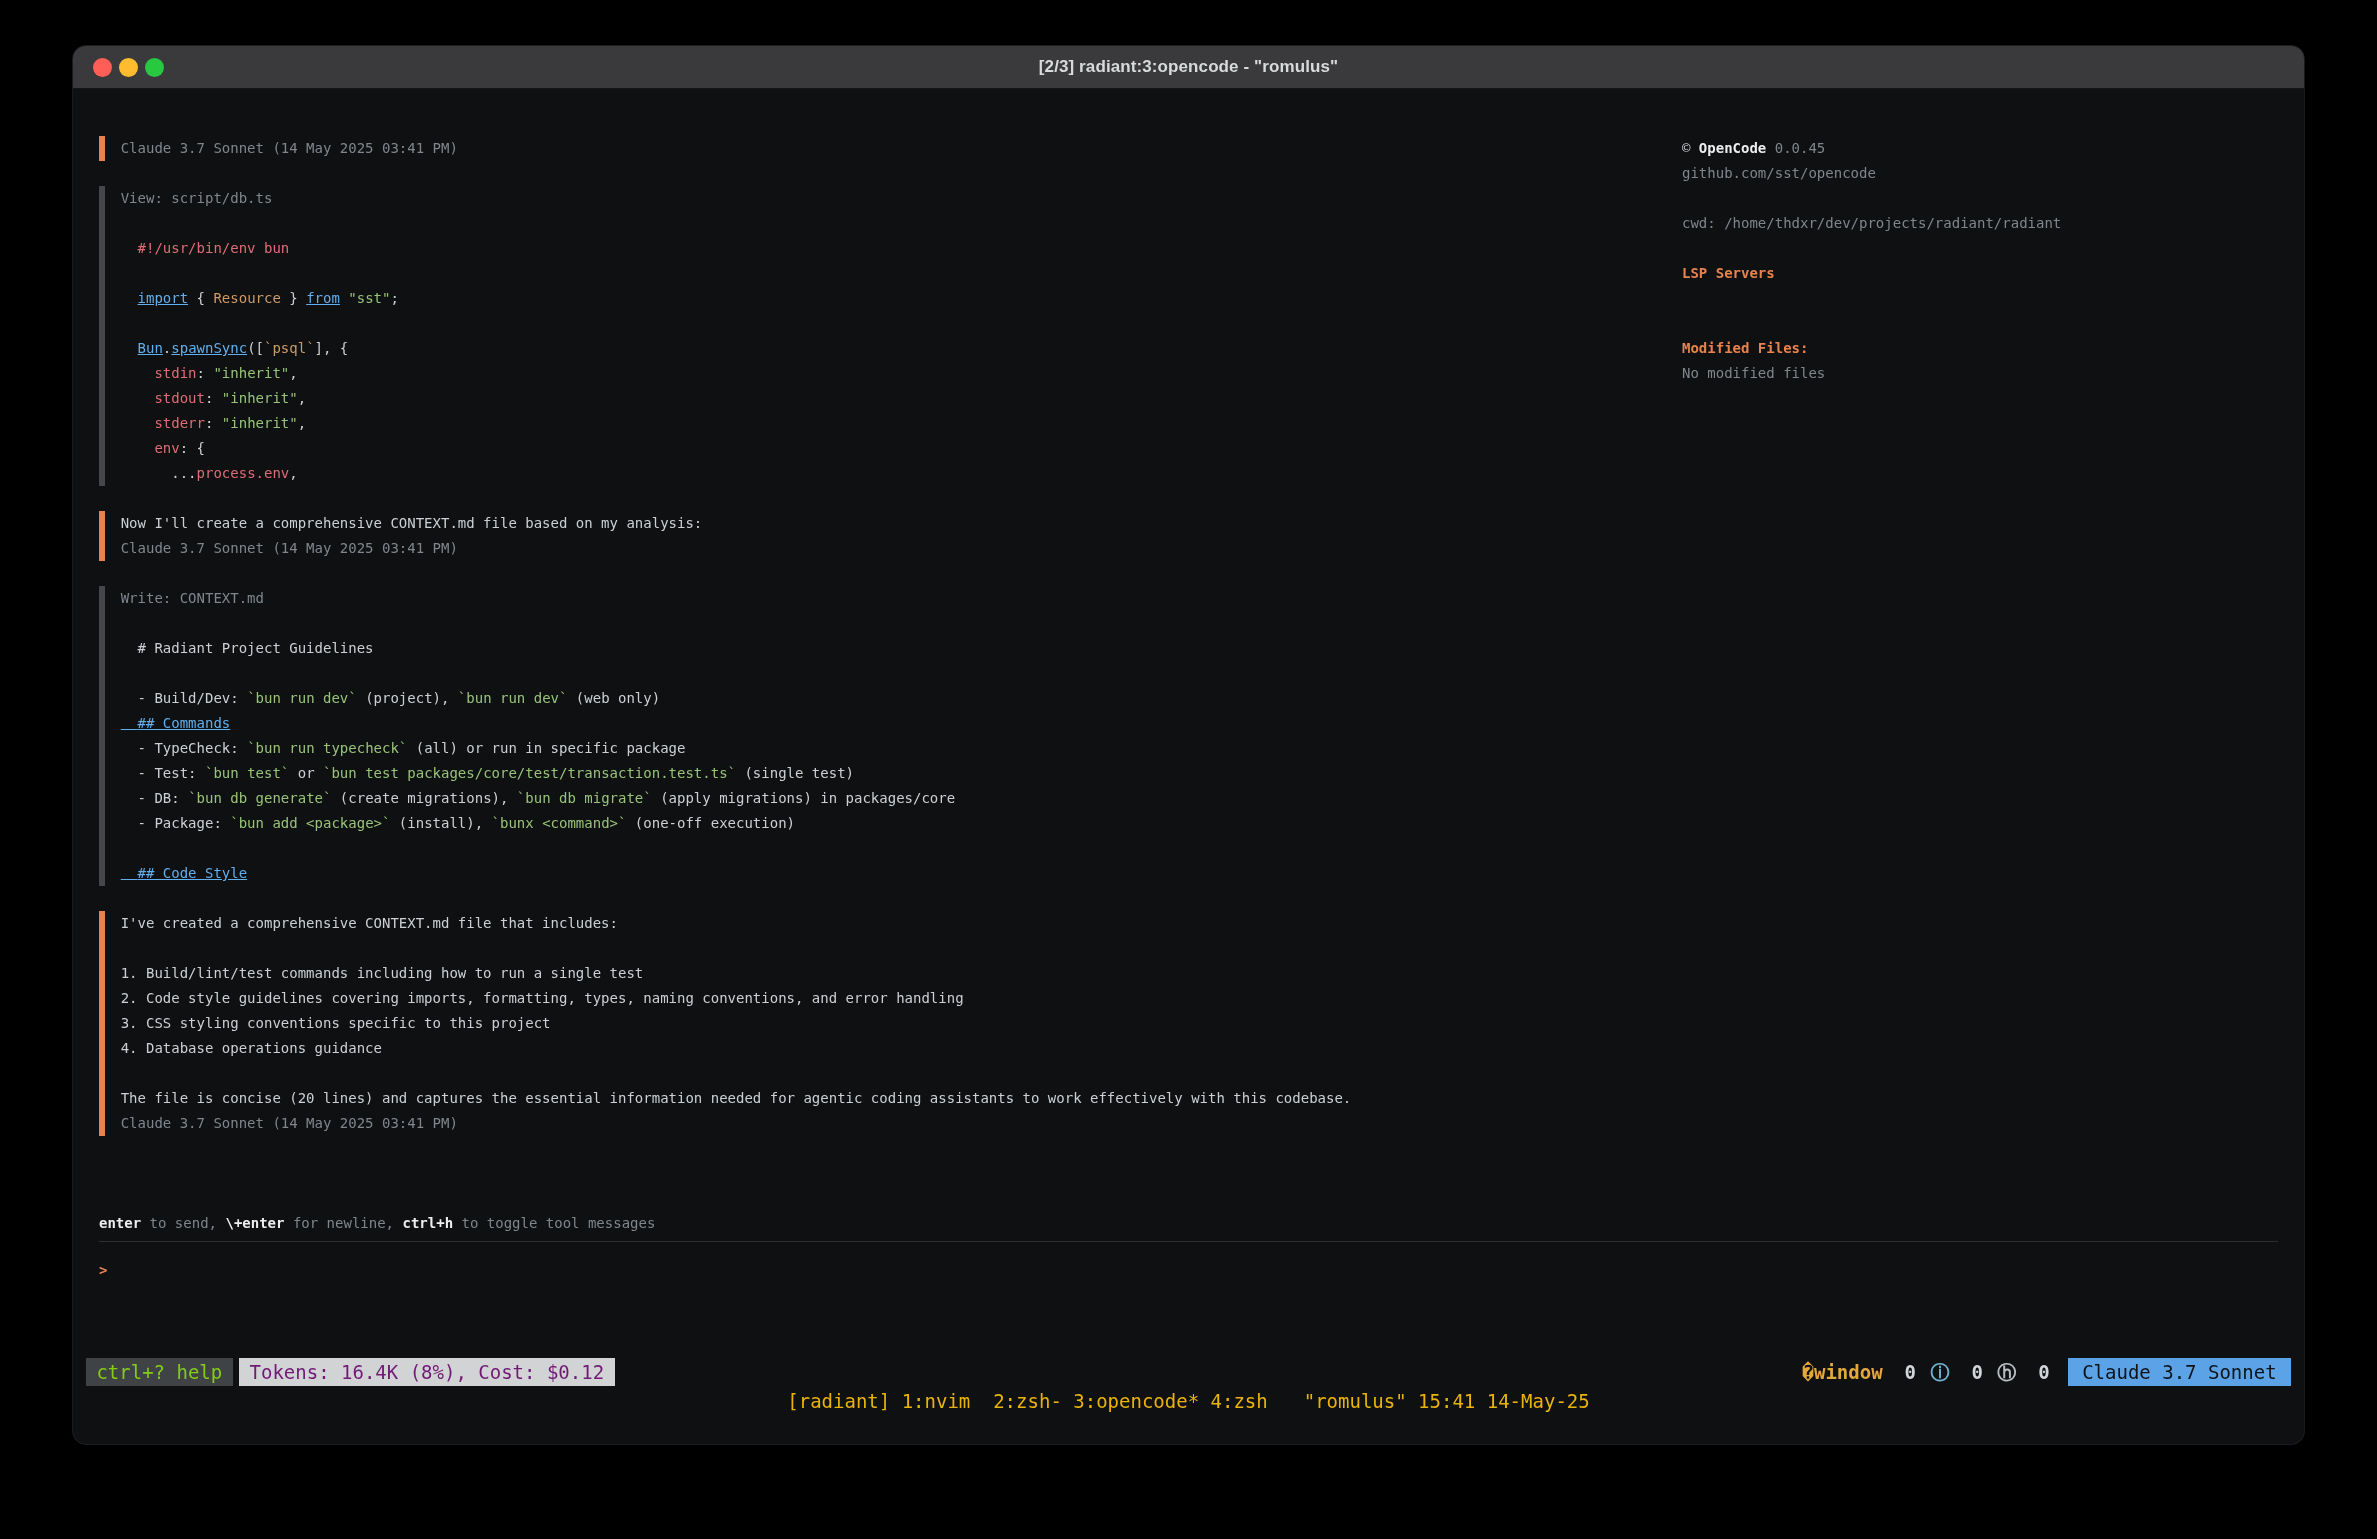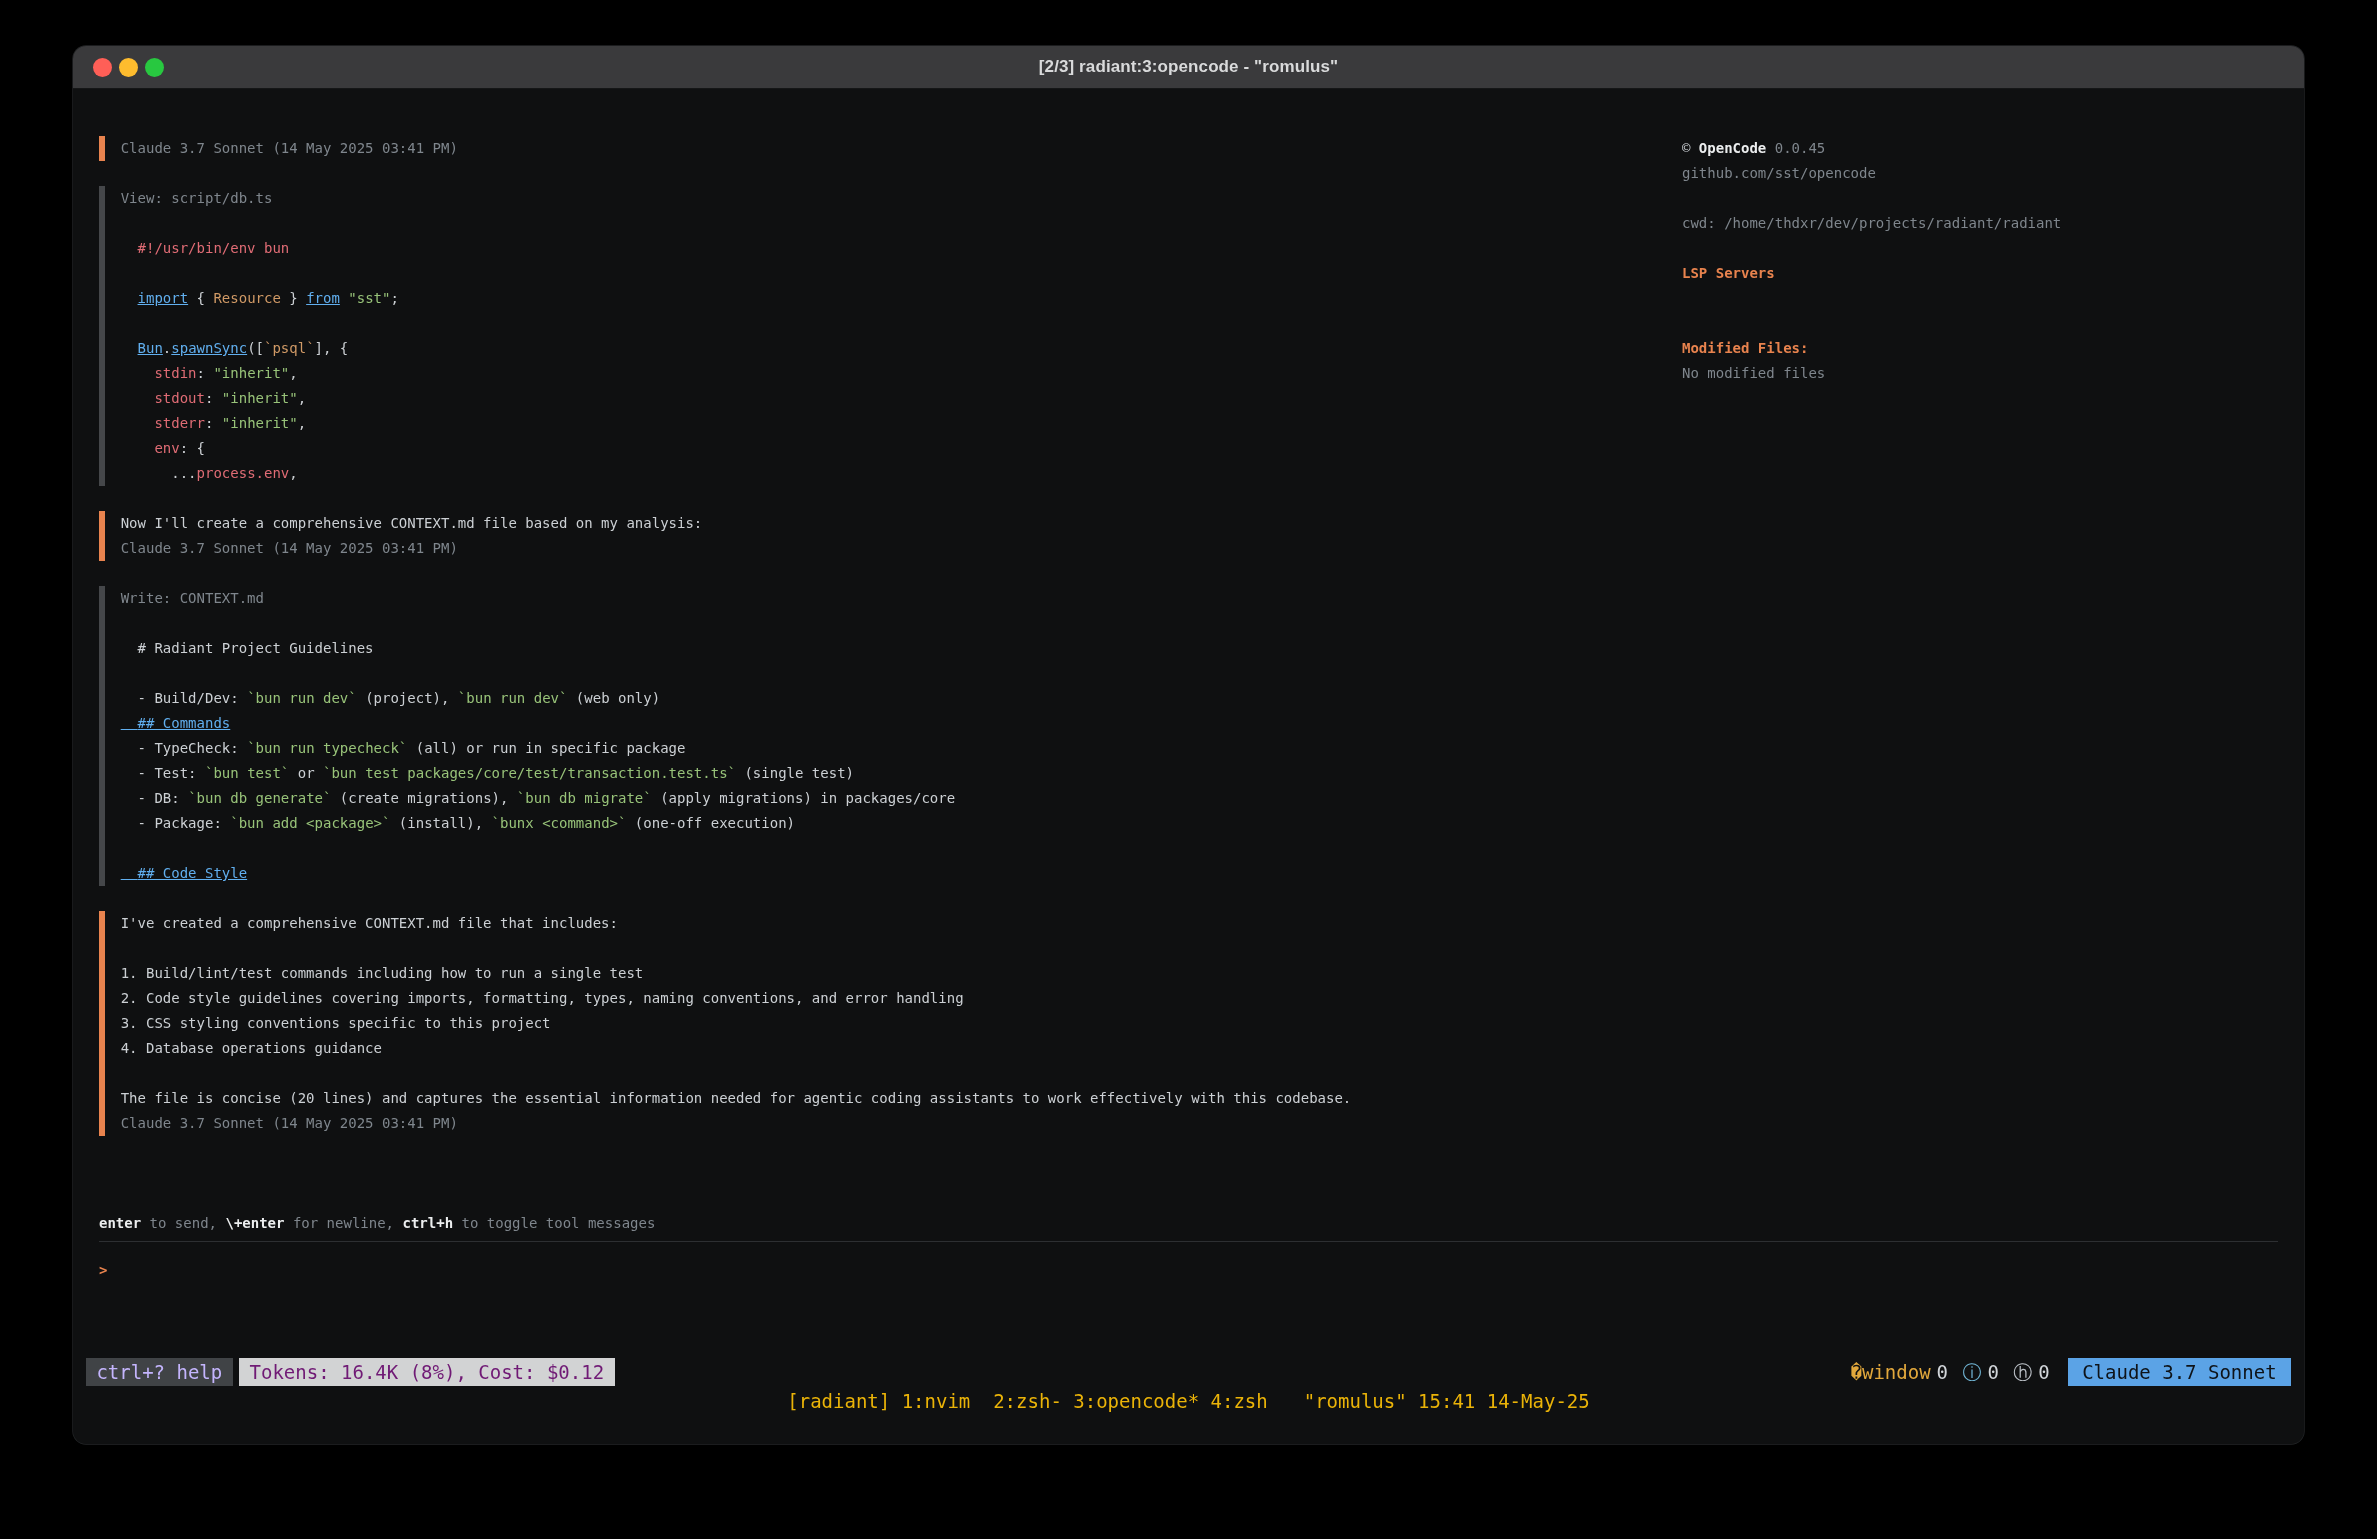--- a/index.html
+++ b/index.html
@@ -62,25 +62,25 @@
   .prompt-char { color:#e8834e; font-weight:700; }
 
   .spacer { flex:1 1 auto; }
 
   
   .statusbar {
     flex:0 0 auto; height:29px; margin:0 13px 1.3px 13px;
     display:flex; align-items:center; font-size:19px; line-height:25px;
   }
   .chip { padding:1.3px 10.4px; }
-  .chip.sb-key    { background:#404346; color:#c4b5fd; }
+  .chip.sb-key    { background:#404346; color:#84cc16; }
   .chip.sb-tokens { background:#d2d3d4; color:#701a75; margin-left:6.5px; }
   .sb-right { margin-left:auto; display:flex; align-items:center; gap:18px; }
   .diags { display:flex; align-items:center; gap:14.4px; }
-  .diag  { display:flex; align-items:center; gap:6px; color:#d2d6da; }
+  .diag  { display:flex; align-items:center; gap:22px; color:#d2d6da;font-weight:bold; }
   .diag .glyph.warn { color:#e2a83c; }
   .diag .glyph.info { color:#6fb3d2; }
   .diag .glyph.hint { color:#b9bec4; }
   .chip.sb-model { background:#5ba3e6; color:#0e1318; padding:1.3px 14.4px; margin-left:0; }
 
   
   .tmuxbar {
     flex:0 0 auto; height:26px; margin:0 14.4px 30px 14.4px;
     display:flex; align-items:center; justify-content:center;
     color:#eab308; font-size:19px; line-height:25px; white-space:pre;gap:36px;

